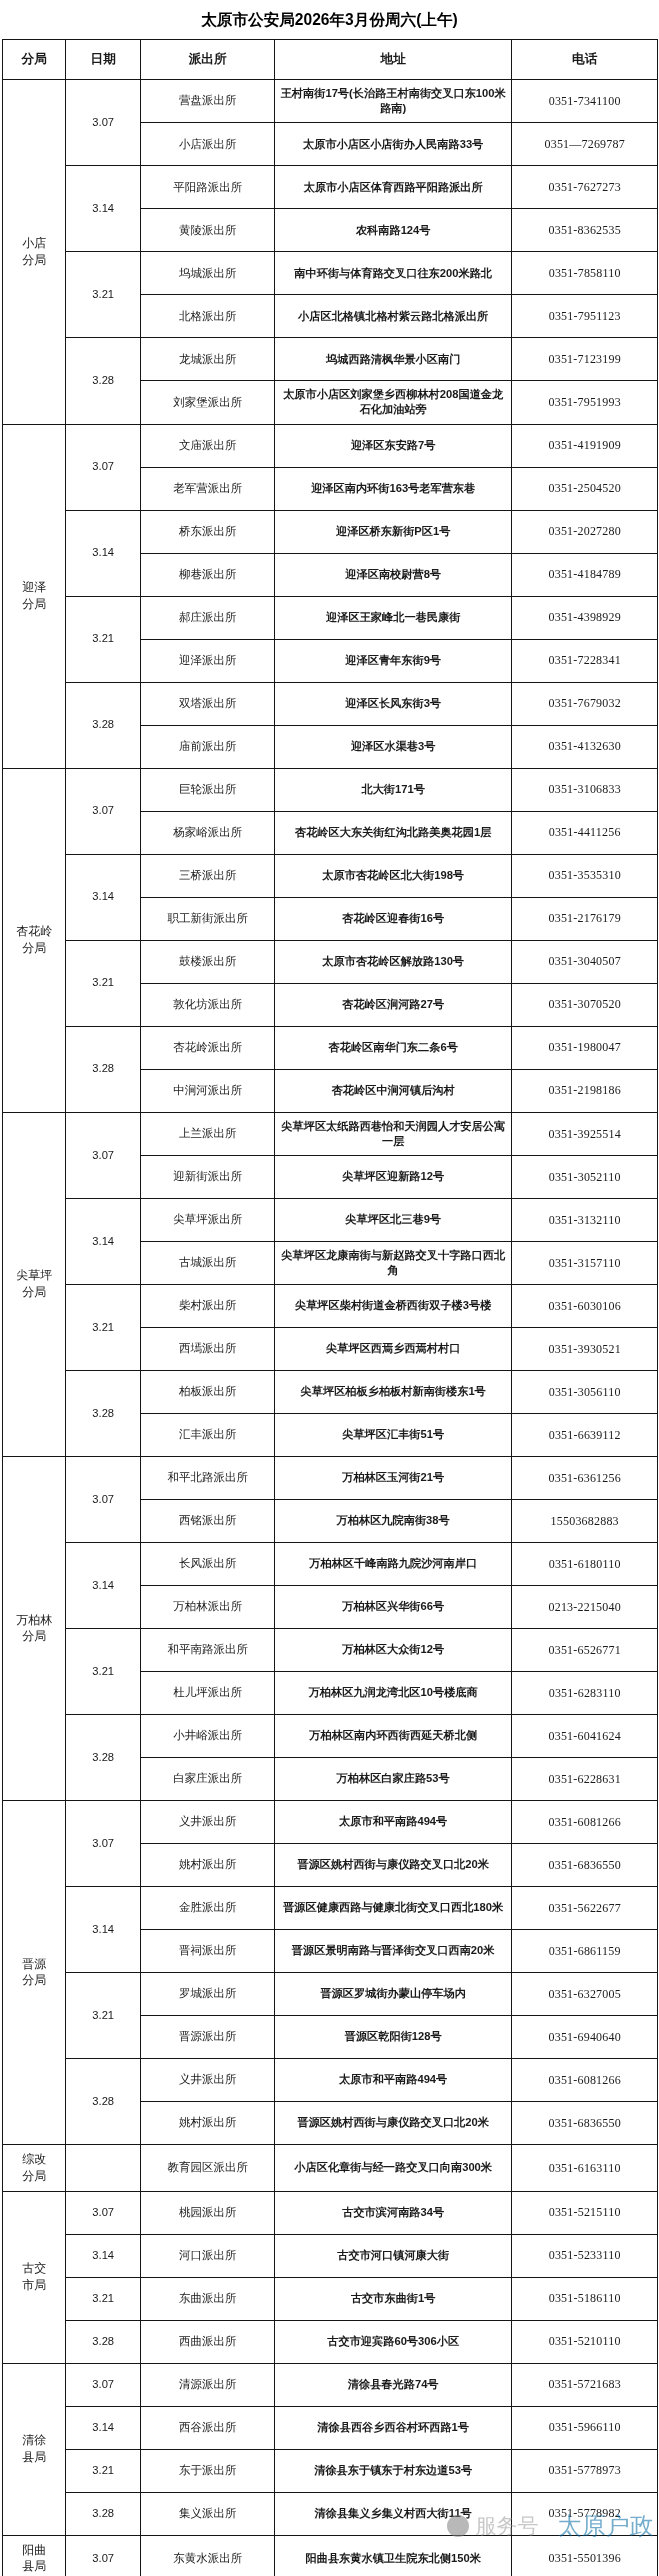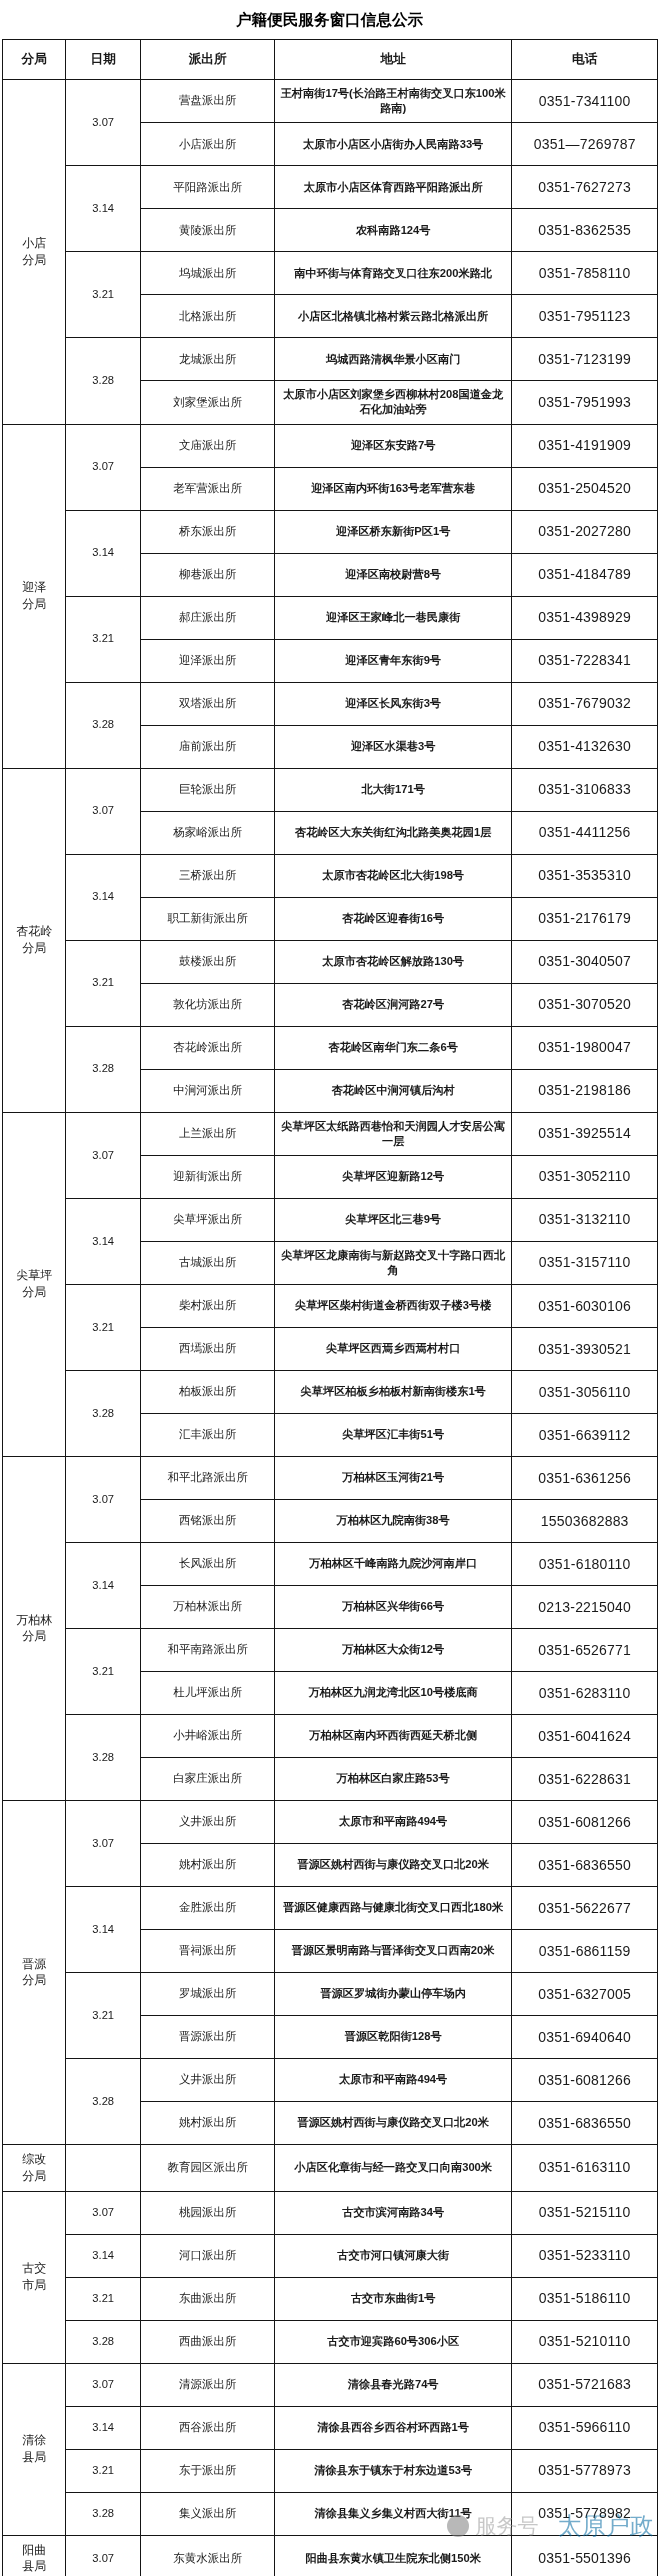--- a/index.html
+++ b/index.html
@@ -44,21 +44,21 @@
   }
   td{font-size:11.2px;height:30px;line-height:1.35;}
   td.bureau{
     white-space:pre-line;
     font-size:12px;
     line-height:1.4;
   }
   td.date{font-size:11.2px;}
   td.station{font-size:11.5px;}
   td.address{font-size:11.2px;padding:6px 4.5px;font-weight:bold;}
-  td.phone{font-size:14px;letter-spacing:0.2px;}
+  td.phone{font-size:12px;letter-spacing:0.2px;font-family:Liberation Serif, serif;}
   .watermark{
     position:absolute;
     left:447px;
     top:2510px;
     display:flex;
     align-items:center;
     pointer-events:none;
     opacity:.55;
   }
   .wm-circle{
@@ -72,21 +72,21 @@
   .wm-t2{
     font-size:24px;color:#0369a1;margin-left:19.4px;white-space:nowrap;
   }
 </style>
 </head>
 <body>
 
 <div class="page">
 
   <div class="title">
-    <div>户籍便民服务窗口信息公示</div>
+    <div>太原市公安局2026年3月份周六(上午)</div>
   </div>
 
   <table class="notice">
     <colgroup>
       <col class="c-bureau">
       <col class="c-date">
       <col class="c-station">
       <col class="c-address">
       <col class="c-phone">
     </colgroup>

